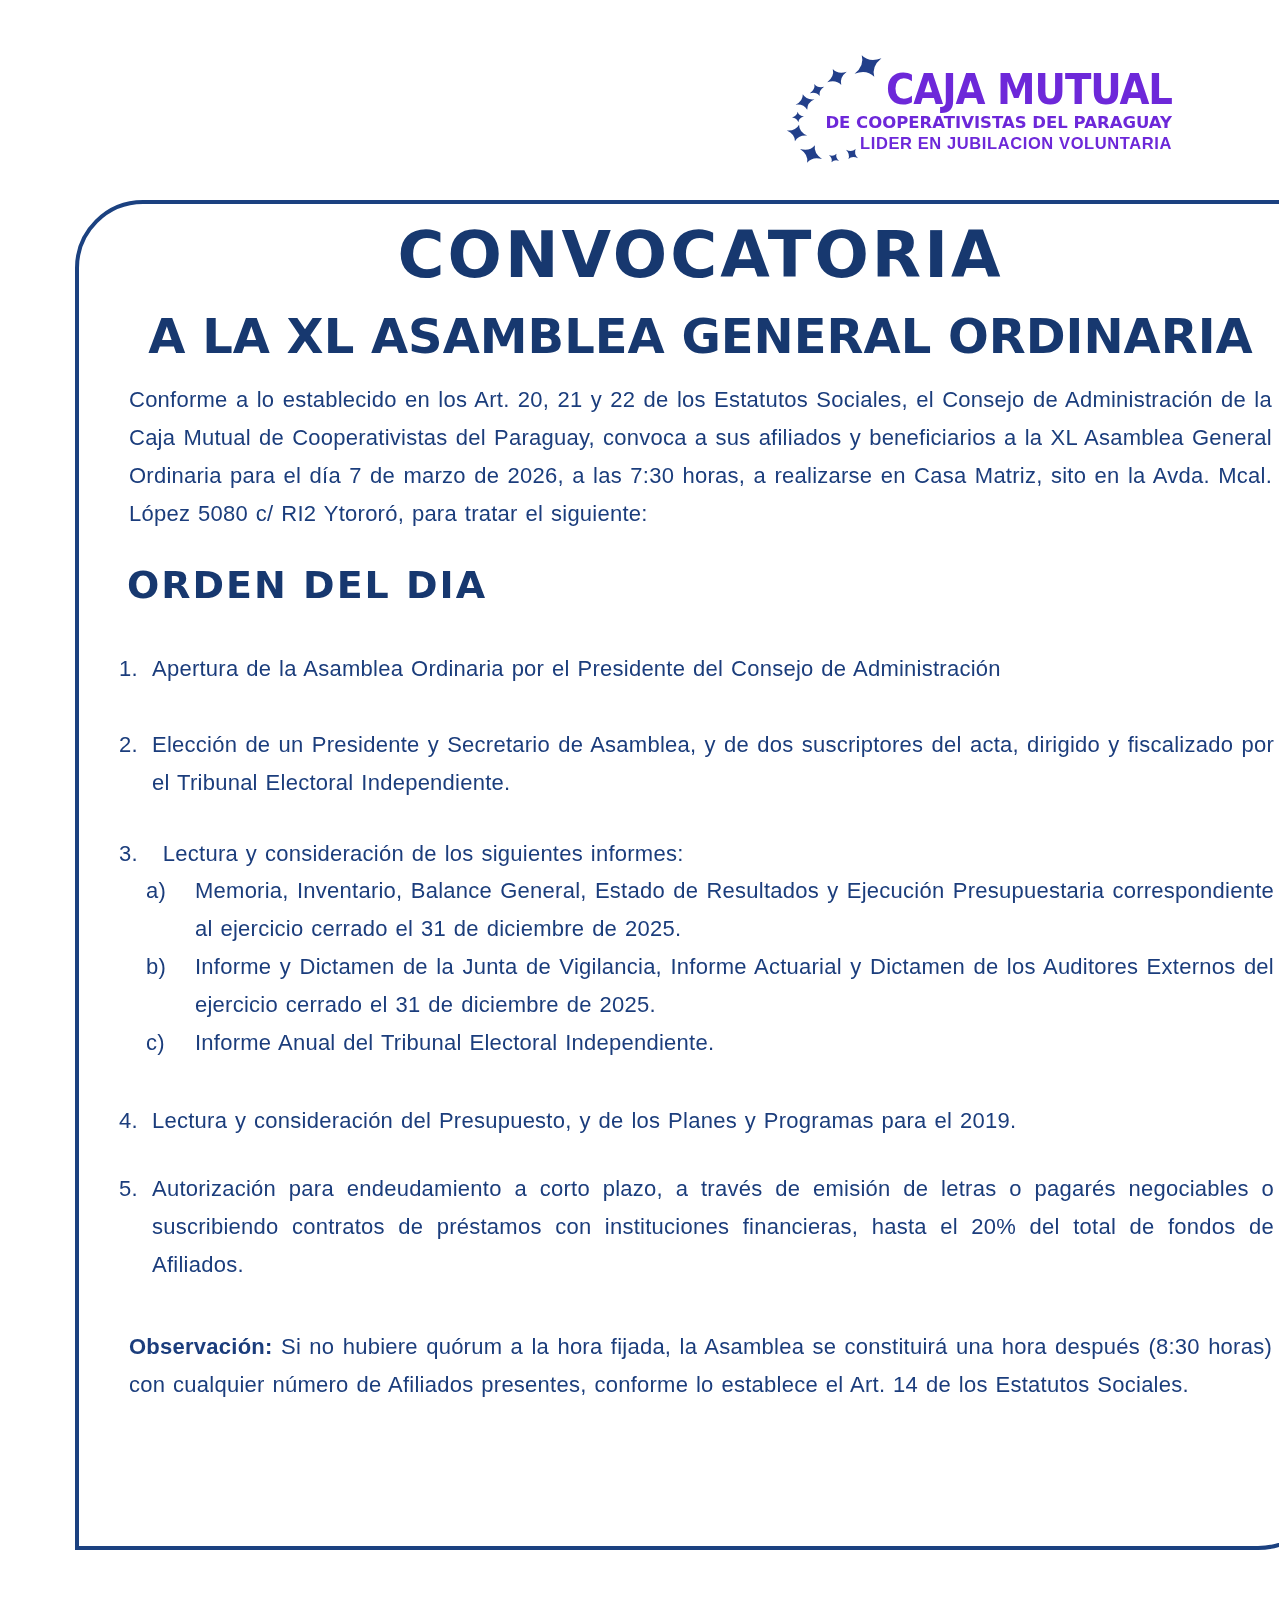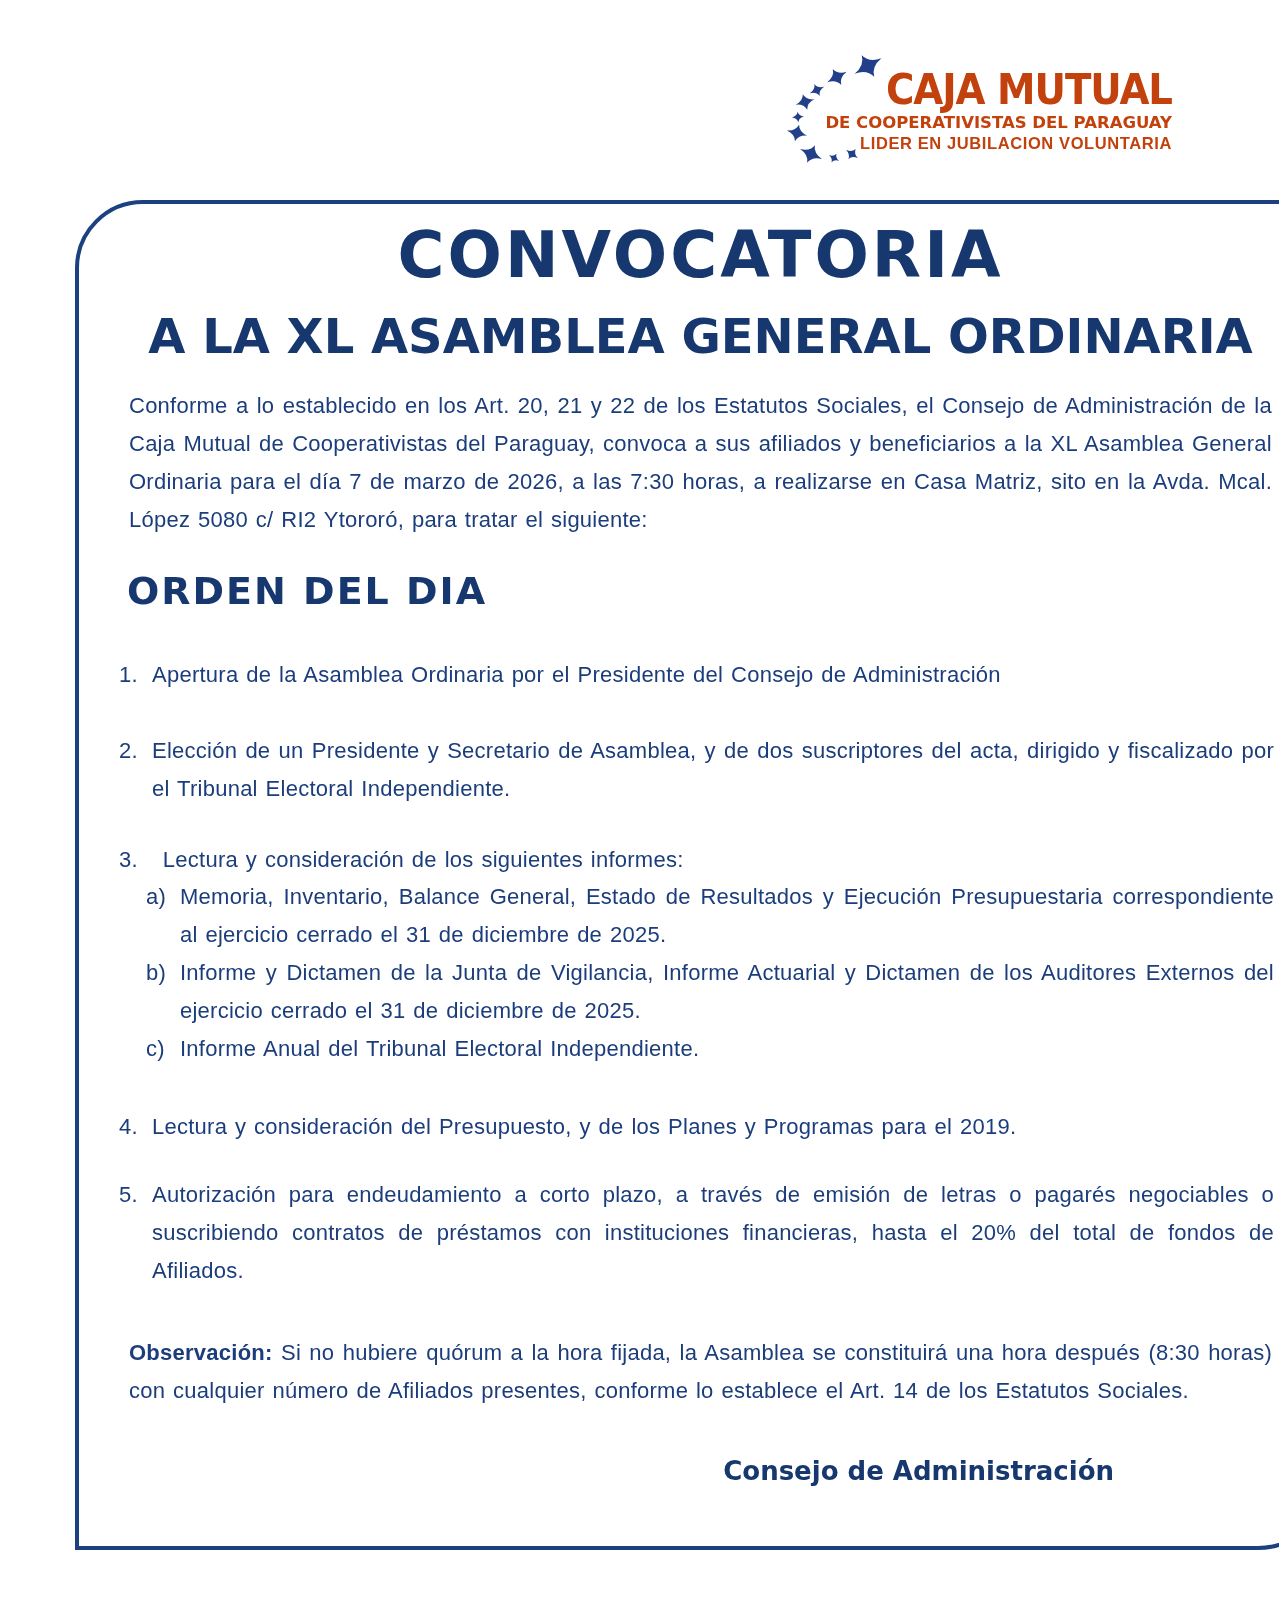--- a/index.html
+++ b/index.html
@@ -7,21 +7,21 @@
     width:1279px;height:1600px;position:relative;overflow:hidden;
     font-family:"Liberation Sans","DejaVu Sans",sans-serif;
     color:#1b3d7c;
     -webkit-font-smoothing:antialiased;
   }
   .page{position:absolute;inset:0;}
 
   
   .logo{position:absolute;top:42px;right:107px;width:396px;height:124px;}
   .stars{position:absolute;left:0;top:8px;width:114px;height:118px;}
-  .logo-text{position:absolute;right:0;top:26px;text-align:right;color:#c2410c;margin-left:8px;}
+  .logo-text{position:absolute;right:0;top:26px;text-align:right;color:#6d28d9;margin-left:8px;}
   .logo-name{
     font-family:"DejaVu Sans","Liberation Sans",sans-serif;
     font-weight:bold;font-size:43px;line-height:1;letter-spacing:-1px;
     font-stretch:condensed;
   }
   .logo-tag1{
     font-family:"DejaVu Sans","Liberation Sans",sans-serif;
     font-weight:bold;font-size:16.5px;line-height:1.1;margin-top:3px;letter-spacing:0px;text-align:right;
   }
   .logo-tag2{
@@ -45,42 +45,42 @@
     margin:20px 0 0 0;text-align:center;
     font-family:"DejaVu Sans","Liberation Sans",sans-serif;
     font-weight:bold;font-size:48px;line-height:1.1;letter-spacing:0px;
     color:#17386f;
   }
   .bodytext{
     font-size:22px;line-height:1.72;letter-spacing:0.25px;word-spacing:1.5px;
     color:#1b3d7c;
   }
   p.intro{
-    margin:24px 2px 0 2px;text-align:justify;
+    margin:18px 2px 0 2px;text-align:justify;
   }
   h3.agenda-title{
     margin:30px 0 0 0;text-align:left;
     font-family:"DejaVu Sans","Liberation Sans",sans-serif;
     font-weight:bold;font-size:38px;line-height:1.2;letter-spacing:2px;
     color:#17386f;
   }
   .agenda{margin:42px 0 0 -8px;}
   .item{display:flex;align-items:flex-start;}
   .item .num{flex:0 0 33px;}
   .item .body{flex:1;text-align:justify;}
   .item.single .body{text-align:left;}
   .item-2{margin-top:38px;}
   .item-3{margin-top:33px;display:block;}
   .item-3 .head{display:flex;}
   .item-4{margin-top:40px;}
   .item-5{margin-top:31px;}
   .subitems{margin-left:27px;}
   .subitem{display:flex;align-items:flex-start;}
   .subitem .letter{flex:0 0 34px;}
-  .subitem .body{flex:1;text-align:justify;}
+  .subitem .body{flex:1;text-align:justify;margin-left:15px;}
   .subitem.single .body{text-align:left;}
   p.obs{margin:44px 2px 0 2px;text-align:justify;}
   p.obs strong{font-weight:bold;}
   .signature{
     margin-top:46px;text-align:right;padding-right:160px;
     font-family:"DejaVu Sans","Liberation Sans",sans-serif;
     font-weight:bold;font-size:26px;color:#17386f;
   }
 </style>
 </head>
@@ -160,16 +160,15 @@
         <span class="num">5.</span>
         <span class="body">Autorización para endeudamiento a corto plazo, a través de emisión de letras o pagarés negociables o suscribiendo contratos de préstamos con instituciones financieras, hasta el 20% del total de fondos de Afiliados.</span>
       </div>
 
     </div>
 
     <p class="obs bodytext">
       <strong>Observación:</strong><span> Si no hubiere quórum a la hora fijada, la Asamblea se constituirá una hora después (8:30 horas) con cualquier número de Afiliados presentes, conforme lo establece el Art. 14 de los Estatutos Sociales.</span>
     </p>
 
-    <div class="signature">Consejo de Administración</div>
 
   </main>
 </div>
 
 </body></html>

